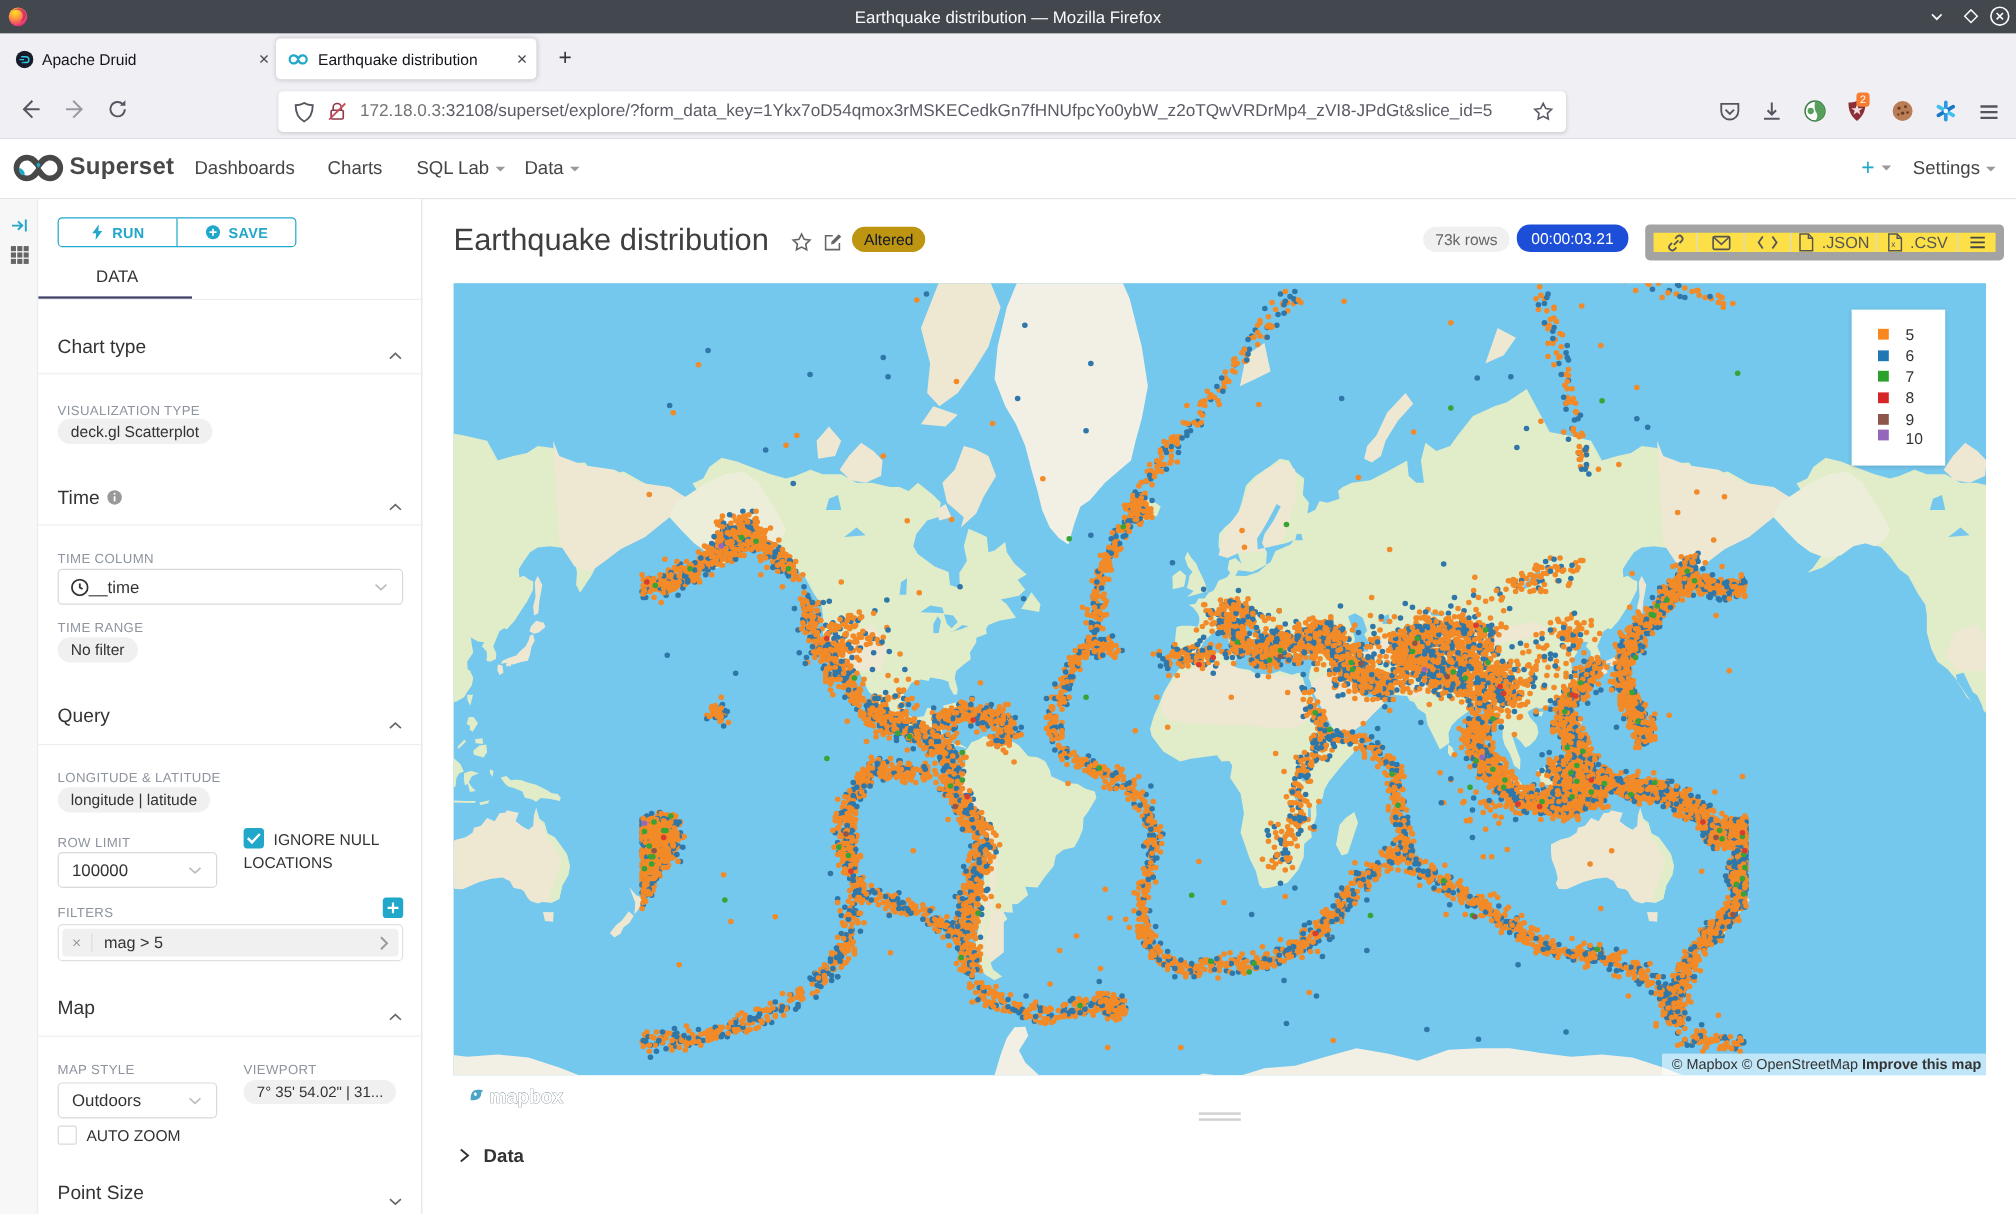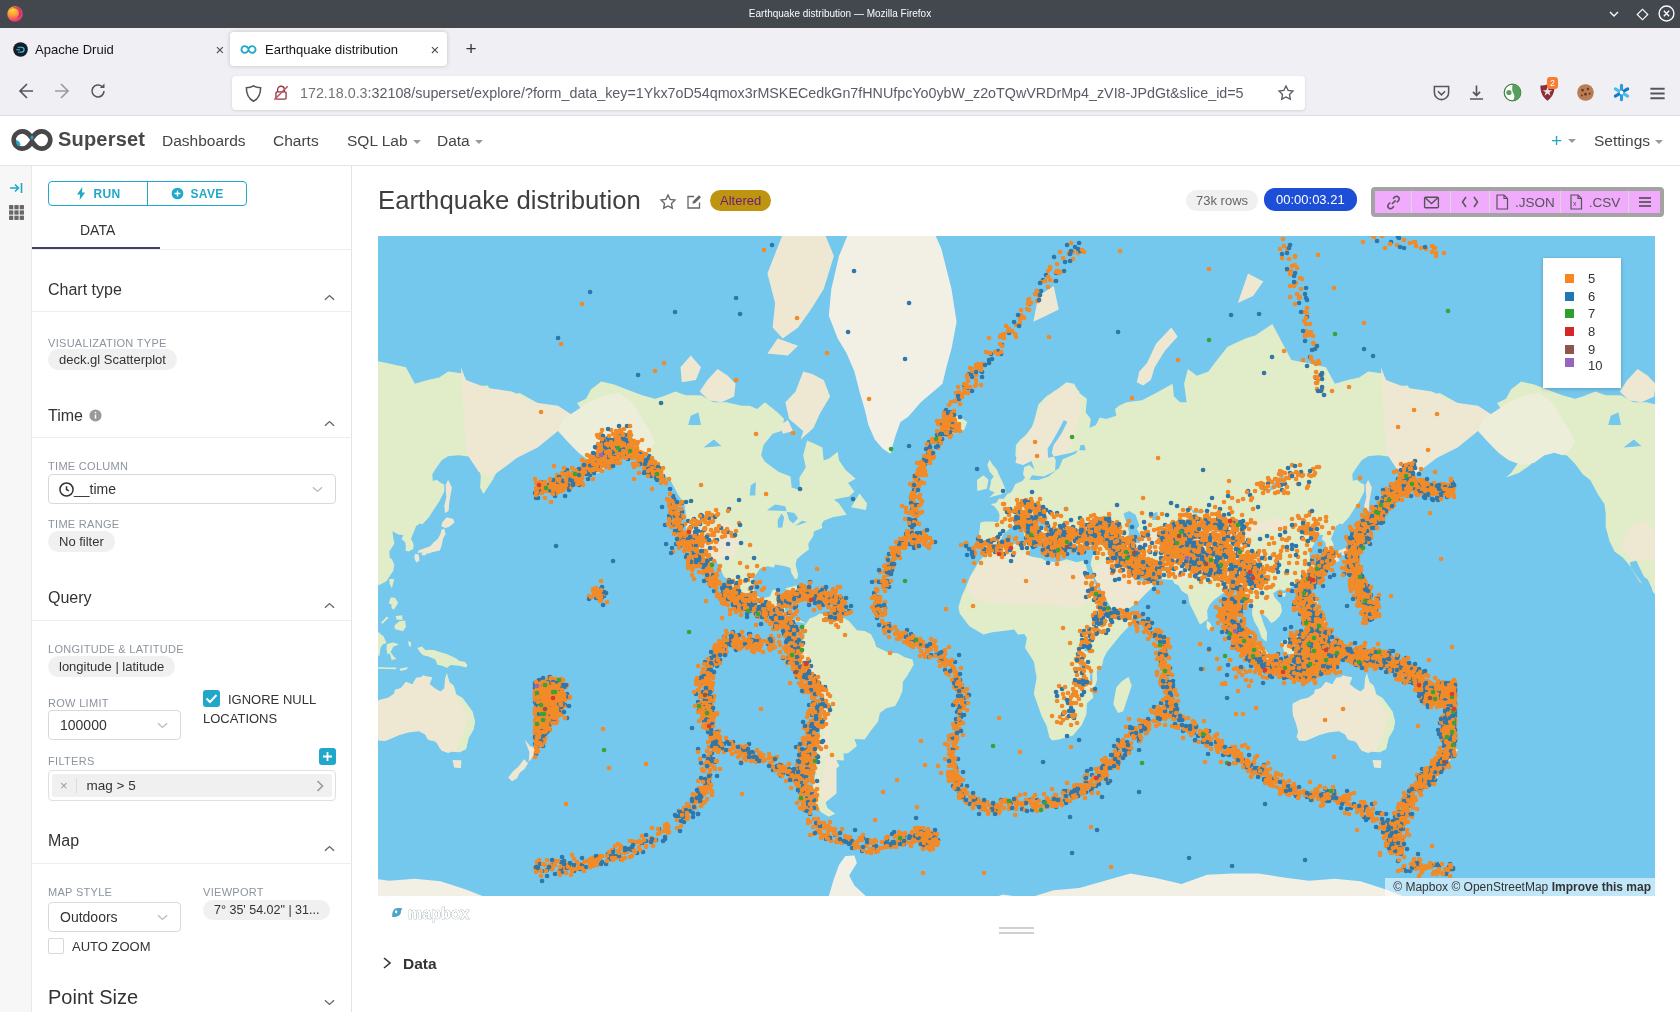--- a/index.html
+++ b/index.html
@@ -1,19 +1,19 @@
 <!DOCTYPE html>
 <html><head><meta charset="utf-8"><title>Earthquake distribution</title><style>
 *{margin:0;padding:0;box-sizing:border-box}
 html,body{width:1680px;height:1012px;overflow:hidden}
 body{font-family:"Liberation Sans",sans-serif;background:#fff;position:relative}
 .abs{position:absolute}
 
 #titlebar{left:0;top:0;width:1680px;height:28px;background:#43474e;color:#fbfbfe}
-#titlebar .t{width:100%;text-align:center;line-height:28px;font-size:10px;color:#fbfbfe}
+#titlebar .t{width:100%;text-align:center;line-height:28px;font-size:14px;color:#fbfbfe}
 #tabbar{left:0;top:28px;width:1680px;height:42px;background:#f0f0f4}
 .tab{top:32px;height:34px;border-radius:4px;font-size:13px;color:#15141a;display:flex;align-items:center}
 .tab .x{margin-left:auto;color:#4a4a52;font-size:15px;width:24px;text-align:center}
 #tab1{left:8px;width:224px}
 #tab2{left:230px;width:217px;background:#fff;box-shadow:0 0 4px rgba(0,0,0,.2)}
 #newtab{left:458px;top:36px;width:26px;height:26px;font-size:19px;color:#35353c;text-align:center;line-height:25px}
 #toolbar{left:0;top:70px;width:1680px;height:46px;background:#f0f0f4;border-bottom:1px solid #dddde2}
 #urlbar{left:232px;top:76px;width:1073px;height:34px;background:#fff;border-radius:4px;box-shadow:0 1px 3px rgba(0,0,0,.12);display:flex;align-items:center;font-size:14.3px;color:#5b5b66}
 #urlbar .host{color:#737373}
 
@@ -21,21 +21,21 @@
 .nav-item{top:132px;font-size:15.5px;color:#454545}
 .caret{display:inline-block;width:0;height:0;border-left:4px solid transparent;border-right:4px solid transparent;border-top:4.5px solid #999;vertical-align:2px;margin-left:5px}
 
 #leftrail{left:0;top:166px;width:32px;height:846px;background:#f7f7f7;border-right:1px solid #e8e8e8}
 #sidebar{left:32px;top:166px;width:320px;height:846px;background:#fff;border-right:1px solid #e3e3e3}
 .lbl{font-size:11px;color:#8d949e;letter-spacing:.3px}
 .pill{background:#f0f0f0;border-radius:11px;font-size:13px;color:#333;display:inline-block;padding:3px 11px}
 .sel{border:1px solid #d9d9d9;border-radius:4px;background:#fff;font-size:14px;color:#333;display:flex;align-items:center}
 
 .hpill{border-radius:11px;font-size:13px;padding:3px 10px}
-.btngrp{border:4px solid #a3a3a3;border-radius:4px;background:#f0abfc;display:flex;height:30px}
+.btngrp{border:7px solid #a3a3a3;border-radius:4px;background:#fde047;display:flex;height:30px}
 .btngrp>div{border-right:1px solid #d9d9d9;display:flex;align-items:center;justify-content:center;color:#555}
 .btngrp>div:last-child{border-right:none}
 svg.ic{display:block}
 </style></head><body>
 <div id="titlebar" class="abs">
     <div class="t">Earthquake distribution — Mozilla Firefox</div>
   </div>
 <div class="abs" style="left:6px;top:5px;width:18px;height:18px">
     <svg class="ic" width="18" height="18" viewBox="0 0 22 22">
       <defs>
@@ -292,37 +292,37 @@
     <div class="sel" style="width:133px;height:30px">
       <span style="margin-left:11px">Outdoors</span>
       <svg width="11" height="7" viewBox="0 0 12 7" style="margin-left:auto;margin-right:12px">
         <path fill="none" stroke="#bbb" stroke-width="1.5" d="M1 1l5 4.6L11 1"></path>
       </svg>
     </div>
   </div>
 <div class="abs" style="left:203px;top:900px"><span class="pill" style="font-size:12.5px">7° 35' 54.02" | 31...</span></div>
 <div class="abs" style="left:48px;top:938px;width:16px;height:16px;border:1px solid #d9d9d9;border-radius:2px;background:#fff"></div>
 <div class="abs" style="left:72px;top:939px;font-size:13px;color:#333">AUTO ZOOM</div>
-<div class="abs" style="left:48px;top:986px;font-size:20px;color:#333">Point Size</div>
+<div class="abs" style="left:48px;top:986px;font-size:16px;color:#333">Point Size</div>
 <div class="abs" style="left:324px;top:992px"><svg width="11" height="7" viewBox="0 0 12 7">
       <path fill="none" stroke="#666" stroke-width="1.5" d="M1 1l5 4.6L11 1"></path>
     </svg></div>
 <div class="abs" style="left:378px;top:186px;font-size:25.7px;color:#3f3f3f">Earthquake distribution</div>
 <div class="abs" style="left:659px;top:193px">
     <svg class="ic" width="18" height="18" viewBox="0 0 16 16">
       <path fill="none" stroke="#666" stroke-width="1.2" d="M8 1.8l1.9 3.9 4.3.6-3.1 3 .7 4.2L8 11.5l-3.8 2 .7-4.2-3.1-3 4.3-.6z"></path>
     </svg>
   </div>
 <div class="abs" style="left:686px;top:194px">
     <svg class="ic" width="16" height="16" viewBox="0 0 16 16">
       <path fill="none" stroke="#666" stroke-width="1.3" d="M13.5 8.5V14H2V2.5h6"></path>
       <path fill="#666" d="M6.5 9.7 7 7.2l6-6 2 2-6 6z"></path>
     </svg>
   </div>
-<div class="abs" style="left:710px;top:191px"><span class="hpill" style="background:#bd9511;color:#701a75">Altered</span></div>
+<div class="abs" style="left:710px;top:191px"><span class="hpill" style="background:#bd9511;color:#0f172a">Altered</span></div>
 <div class="abs" style="left:1186px;top:191px"><span class="hpill" style="background:#f0f0f0;color:#666">73k rows</span></div>
 <div class="abs" style="left:1264px;top:190px"><span class="hpill" style="background:#1d4ed8;color:#fff;padding:4px 12px">00:00:03.21</span></div>
 <div class="abs" style="left:1371px;top:187px">
     <div class="btngrp">
       <div style="width:37px">
         <svg width="17" height="17" viewBox="0 0 16 16">
           <path fill="none" stroke="#555" stroke-width="1.4" d="M6.5 9.5l3.5-3.5M7.5 4.5 9.3 2.7a2.5 2.5 0 0 1 3.5 3.5L11 8M5 8 3.2 9.8a2.5 2.5 0 0 0 3.5 3.5l1.8-1.8"></path>
         </svg>
       </div>
       <div style="width:39px">

